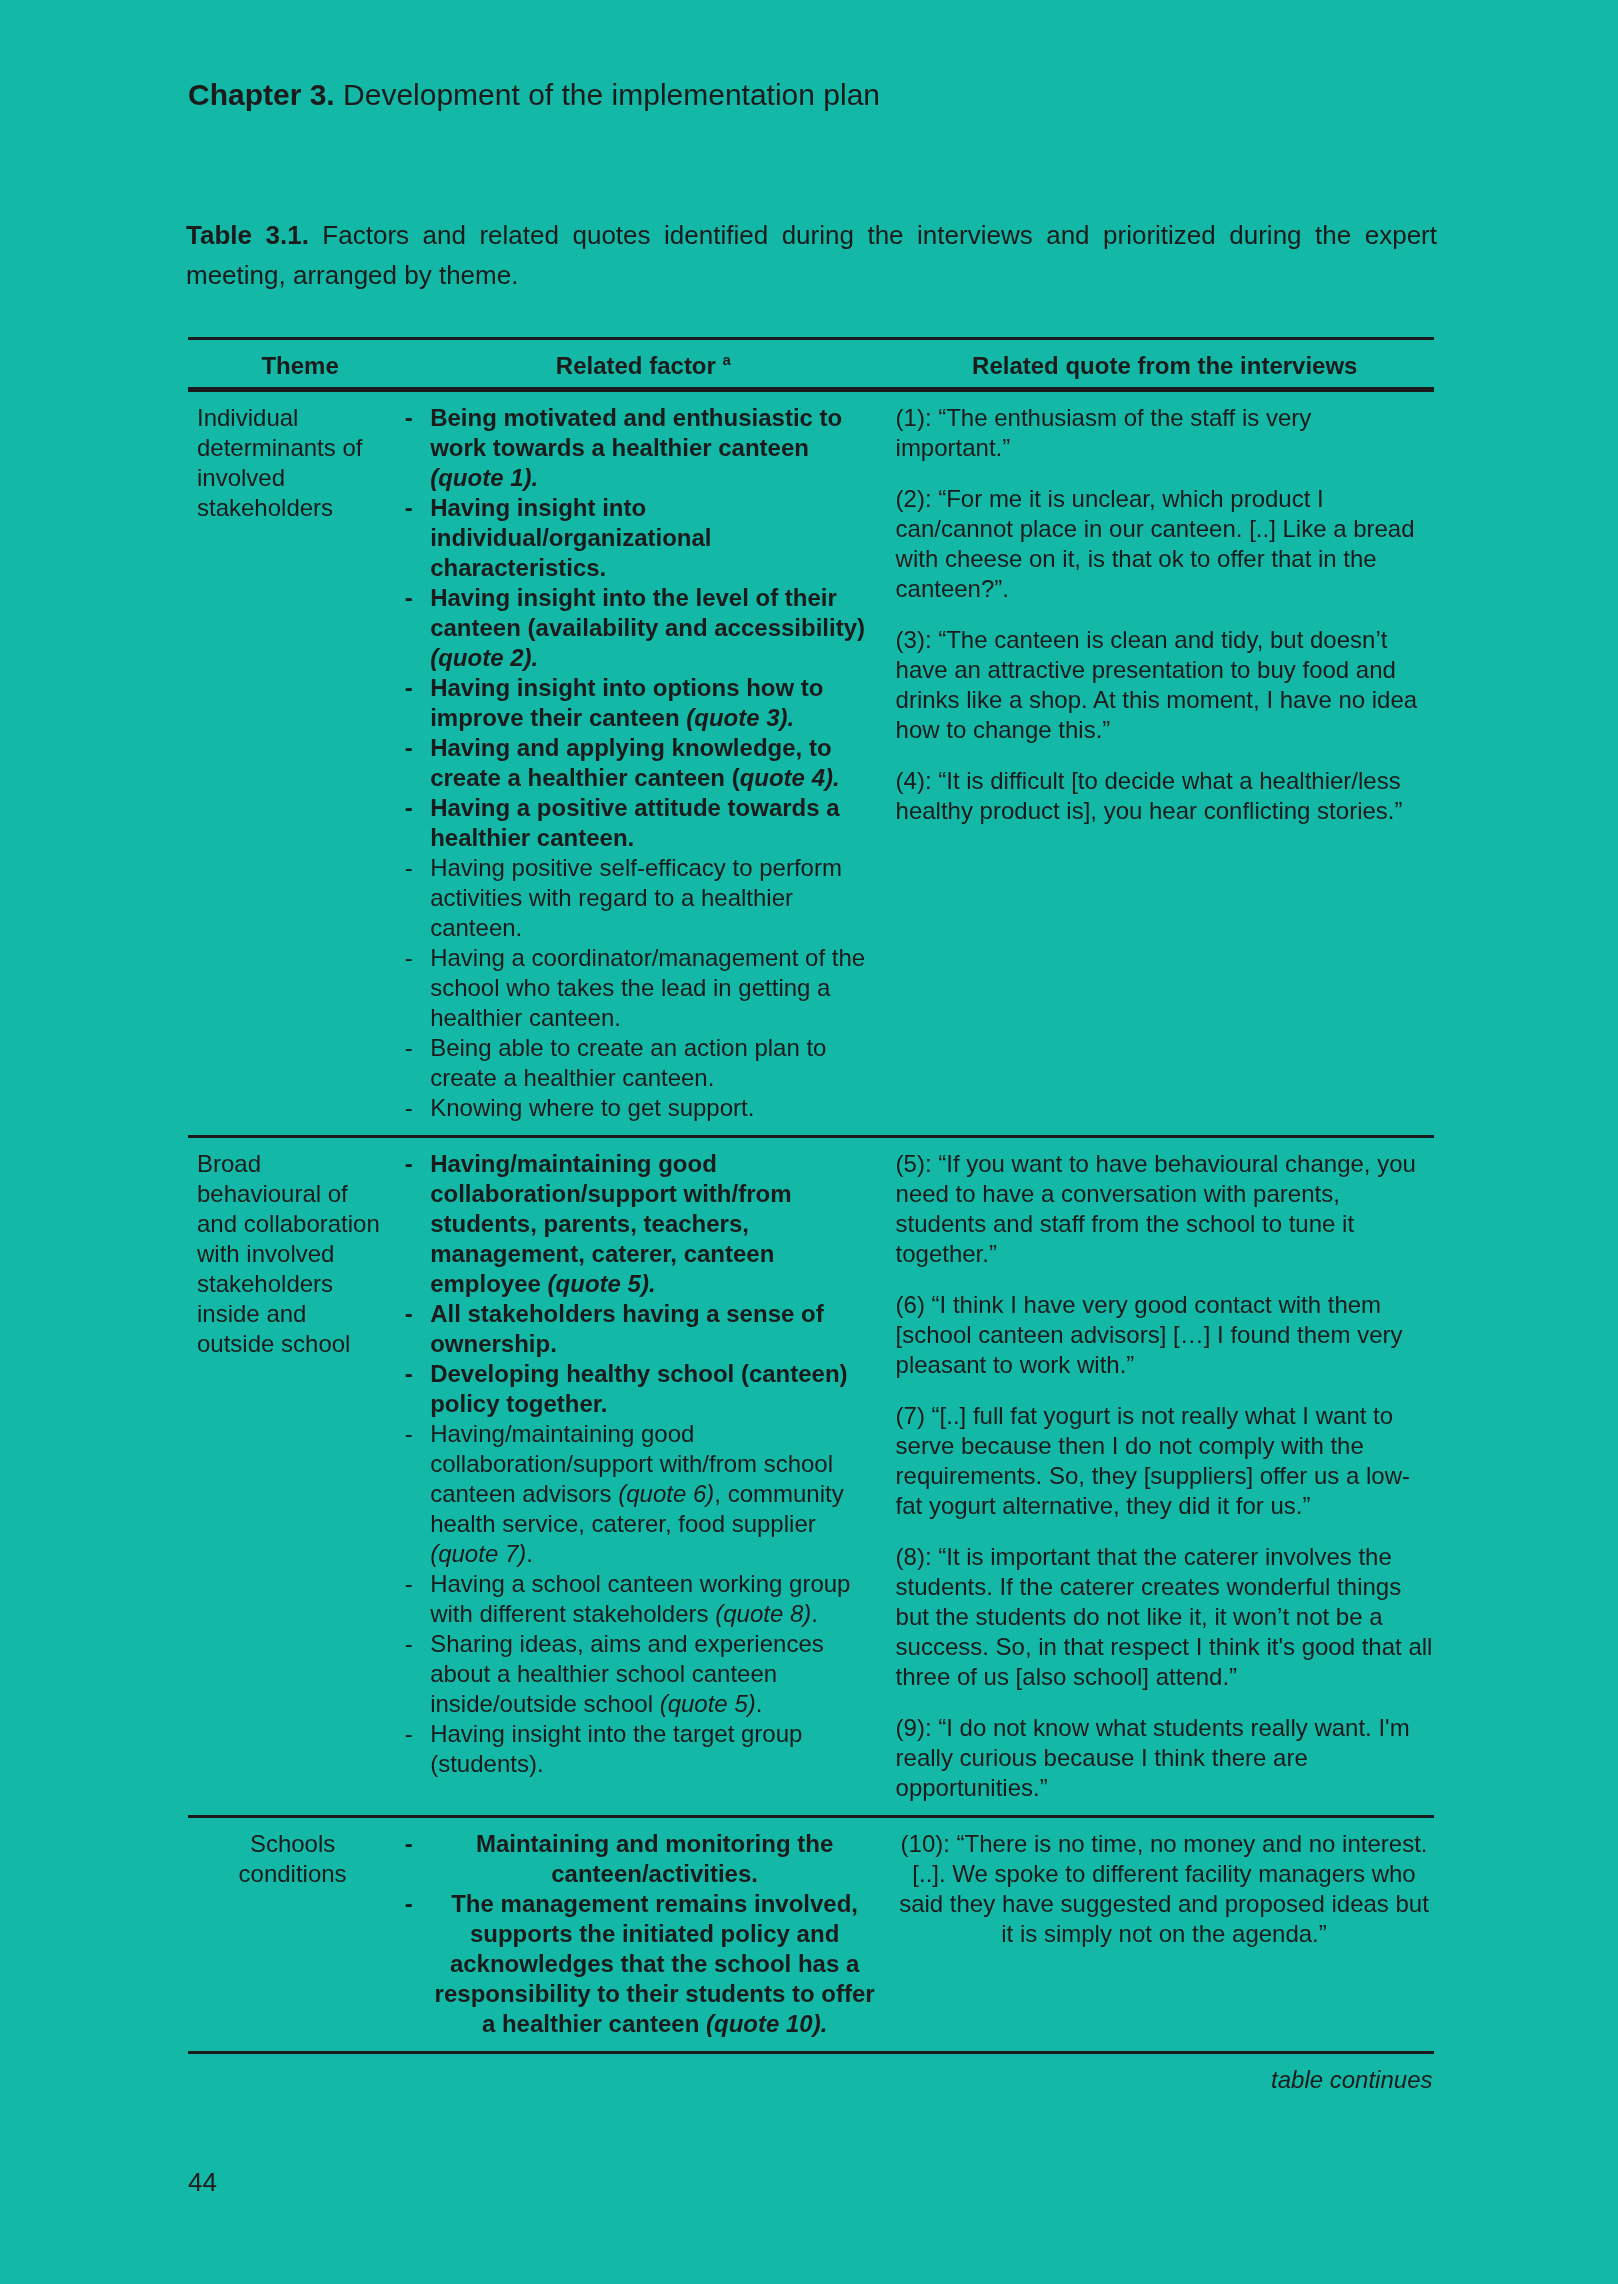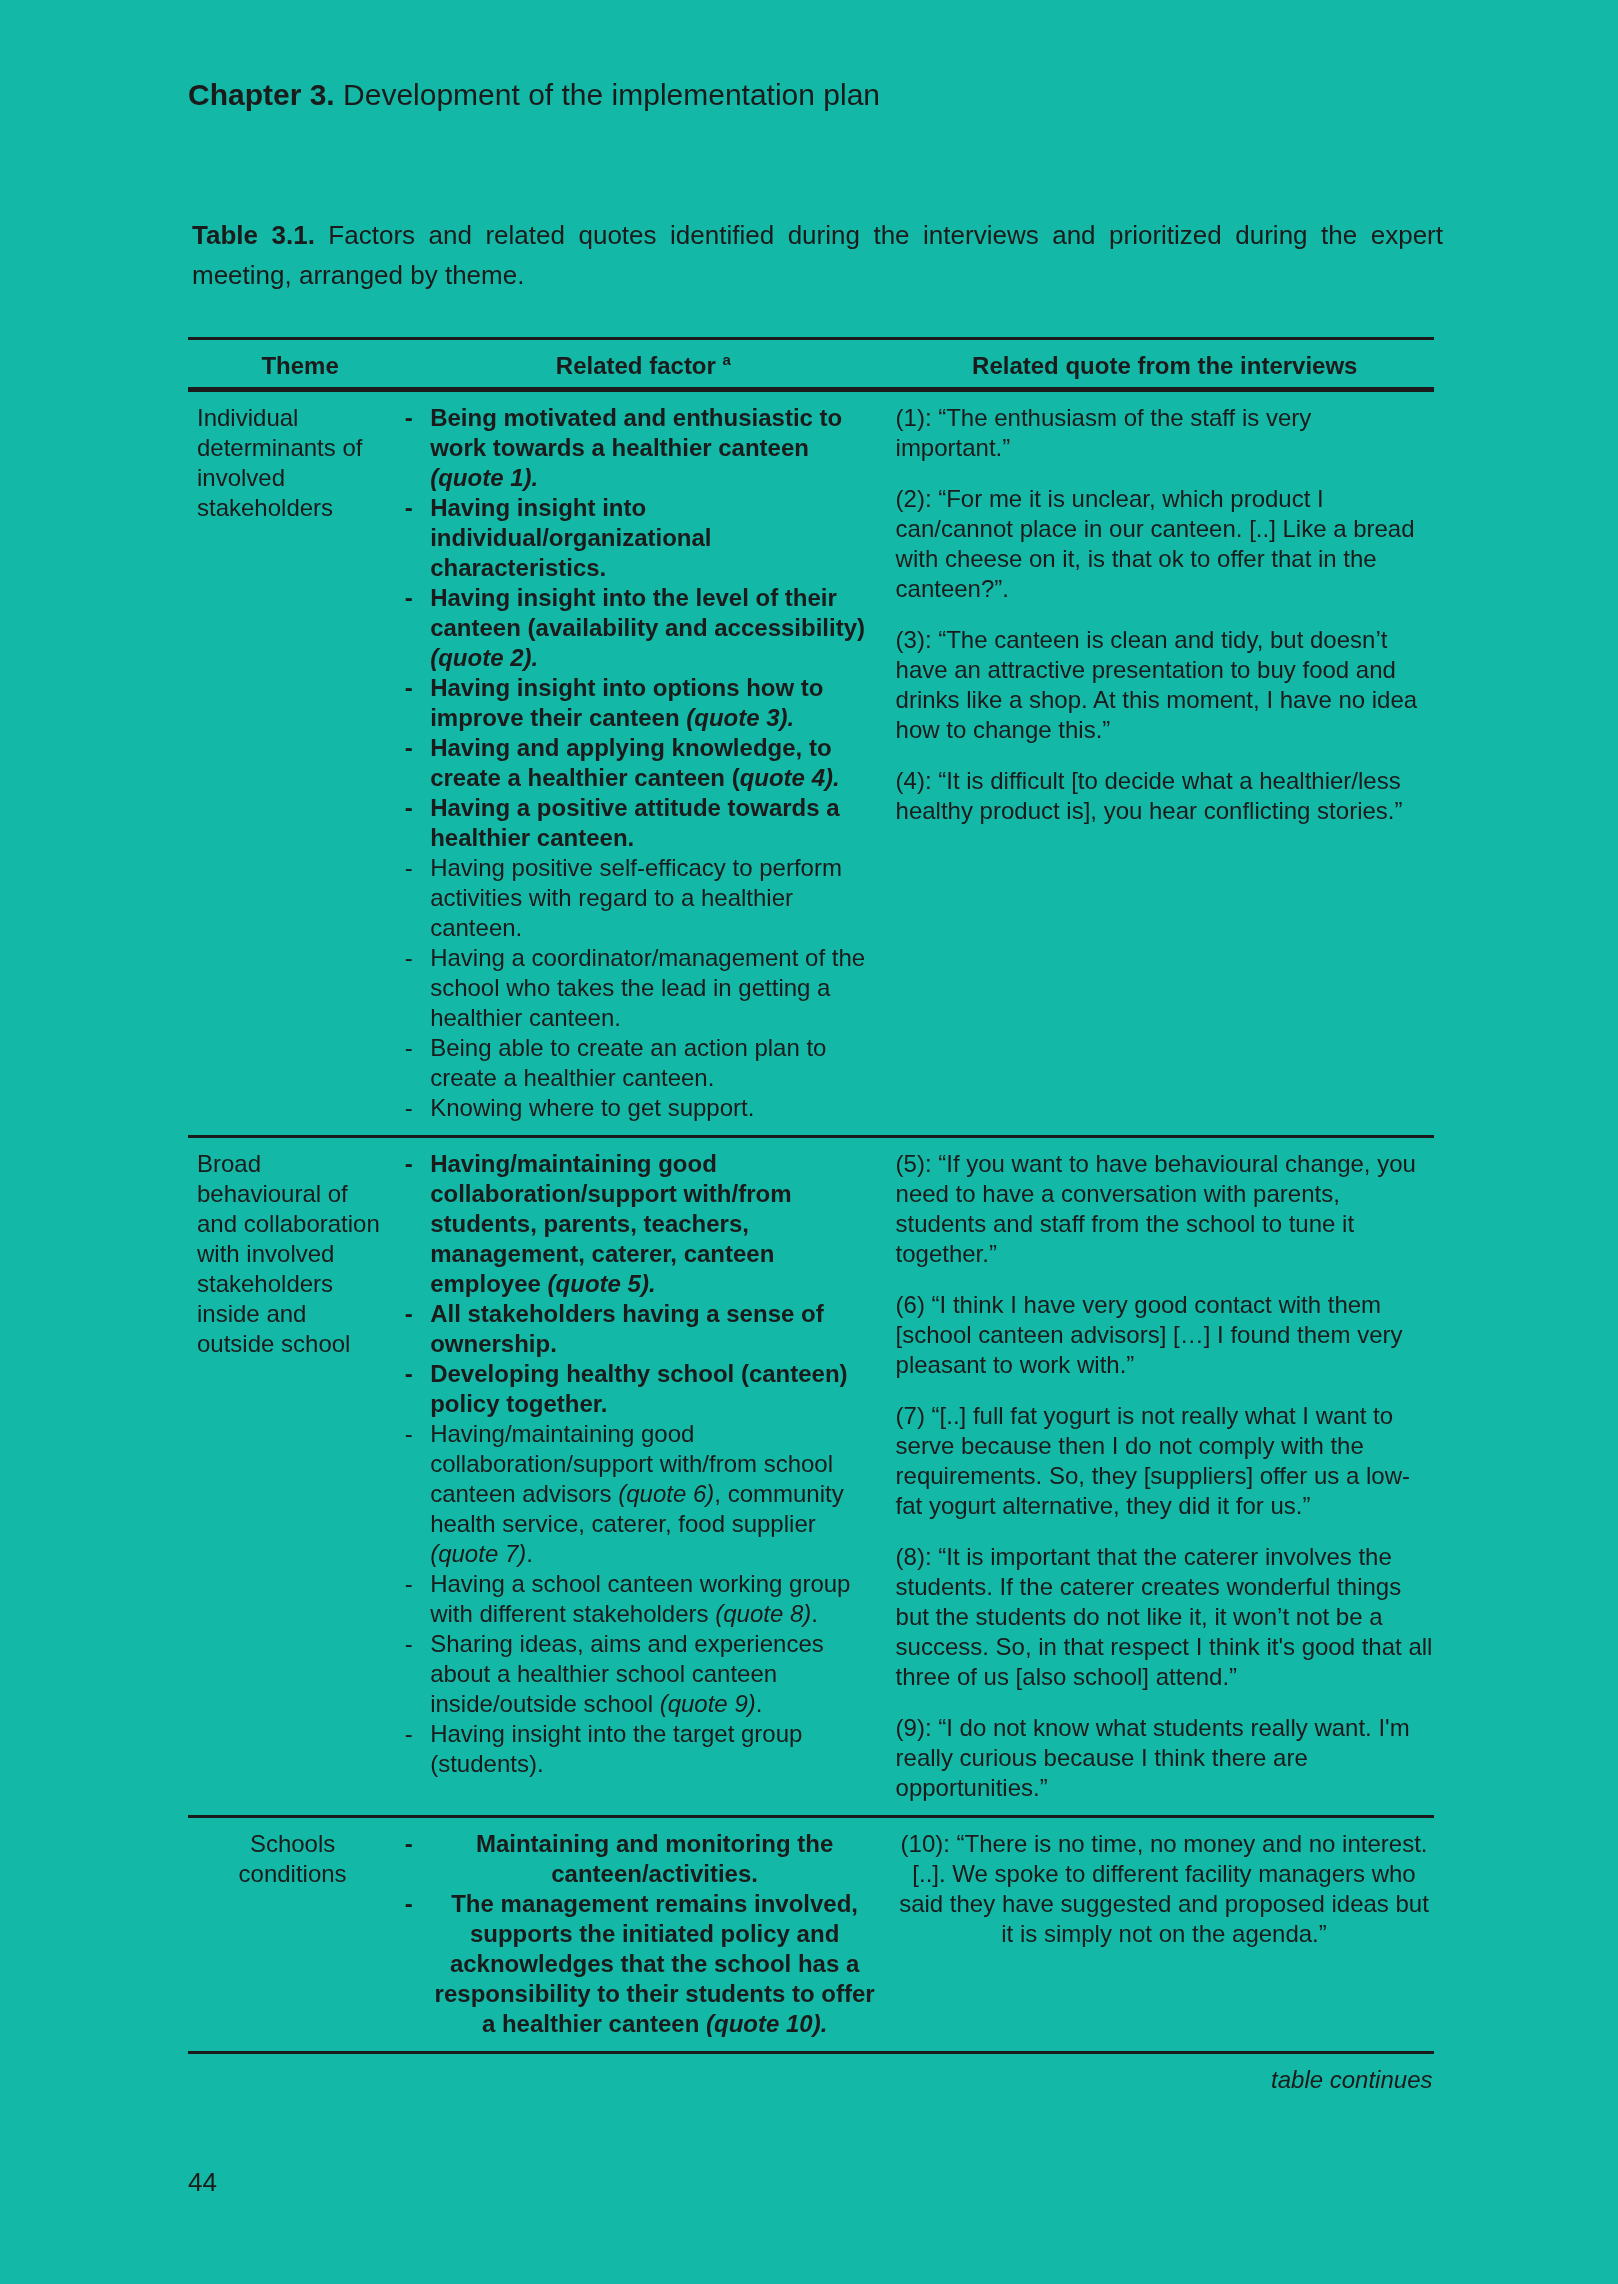--- a/index.html
+++ b/index.html
@@ -10,21 +10,21 @@
   }
   .b { font-weight:bold; }
   .it { font-style:italic; }
 
   .chapter-header {
     position:absolute; left:188px; top:75px;
     font-size:30px; line-height:40px; white-space:nowrap;
   }
 
   .caption {
-    position:absolute; left:192px; top:215px; width:1251px;
+    position:absolute; left:186px; top:215px; width:1251px;
     font-size:26px; line-height:40px; text-align:justify; margin:0;
   }
 
   .tablewrap { position:absolute; left:188px; top:337px; width:1246px; }
 
   table {
     border-collapse:collapse; table-layout:fixed; width:1246px;
     font-size:24px; line-height:30px;
   }
   thead th {
@@ -110,21 +110,21 @@
             </td>
           </tr>
           <tr>
             <td class="theme-cell">Broad behavioural of and collaboration with involved stakeholders inside and outside school</td>
             <td class="factor-cell">
               <div class="factor bold"><span class="dash">-</span><span>Having/maintaining good collaboration/support with/from students, parents, teachers, management, caterer, canteen employee </span><span class="it">(quote 5).</span></div>
               <div class="factor bold"><span class="dash">-</span><span>All stakeholders having a sense of ownership.</span></div>
               <div class="factor bold"><span class="dash">-</span><span>Developing healthy school (canteen) policy together.</span></div>
               <div class="factor"><span class="dash">-</span><span>Having/maintaining good collaboration/support with/from school canteen advisors </span><span class="it">(quote 6)</span><span>, community health service, caterer, food supplier </span><span class="it">(quote 7)</span><span>.</span></div>
               <div class="factor"><span class="dash">-</span><span>Having a school canteen working group with different stakeholders </span><span class="it">(quote 8)</span><span>.</span></div>
-              <div class="factor"><span class="dash">-</span><span>Sharing ideas, aims and experiences about a healthier school canteen inside/outside school </span><span class="it">(quote 9)</span><span>.</span></div>
+              <div class="factor"><span class="dash">-</span><span>Sharing ideas, aims and experiences about a healthier school canteen inside/outside school </span><span class="it">(quote 5)</span><span>.</span></div>
               <div class="factor"><span class="dash">-</span><span>Having insight into the target group (students).</span></div>
             </td>
             <td class="quote-cell">
               <p class="quote">(5): “If you want to have behavioural change, you need to have a conversation with parents, students and staff from the school to tune it together.”</p>
               <p class="quote">(6) “I think I have very good contact with them [school canteen advisors] […] I found them very pleasant to work with.”</p>
               <p class="quote">(7) “[..] full fat yogurt is not really what I want to serve because then I do not comply with the requirements. So, they [suppliers] offer us a low-fat yogurt alternative, they did it for us.”</p>
               <p class="quote">(8): “It is important that the caterer involves the students. If the caterer creates wonderful things but the students do not like it, it won’t not be a success. So, in that respect I think it's good that all three of us [also school] attend.”</p>
               <p class="quote">(9): “I do not know what students really want. I'm really curious because I think there are opportunities.”</p>
             </td>
           </tr>

